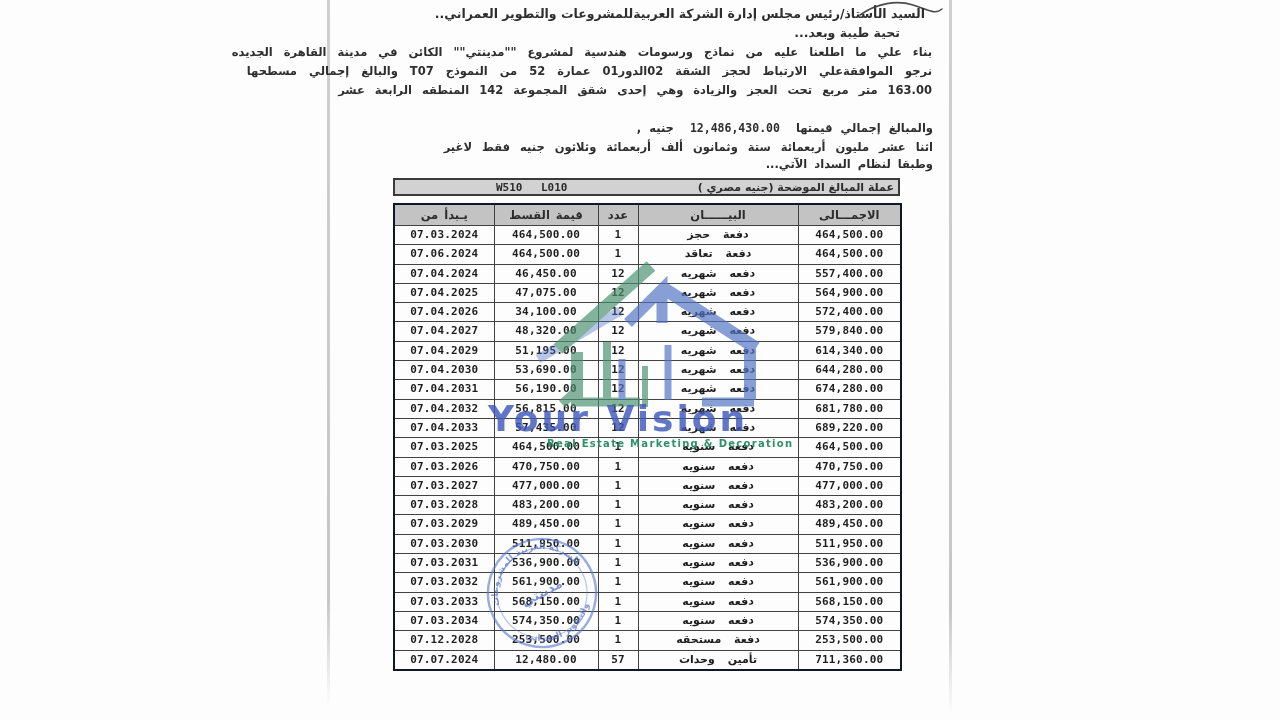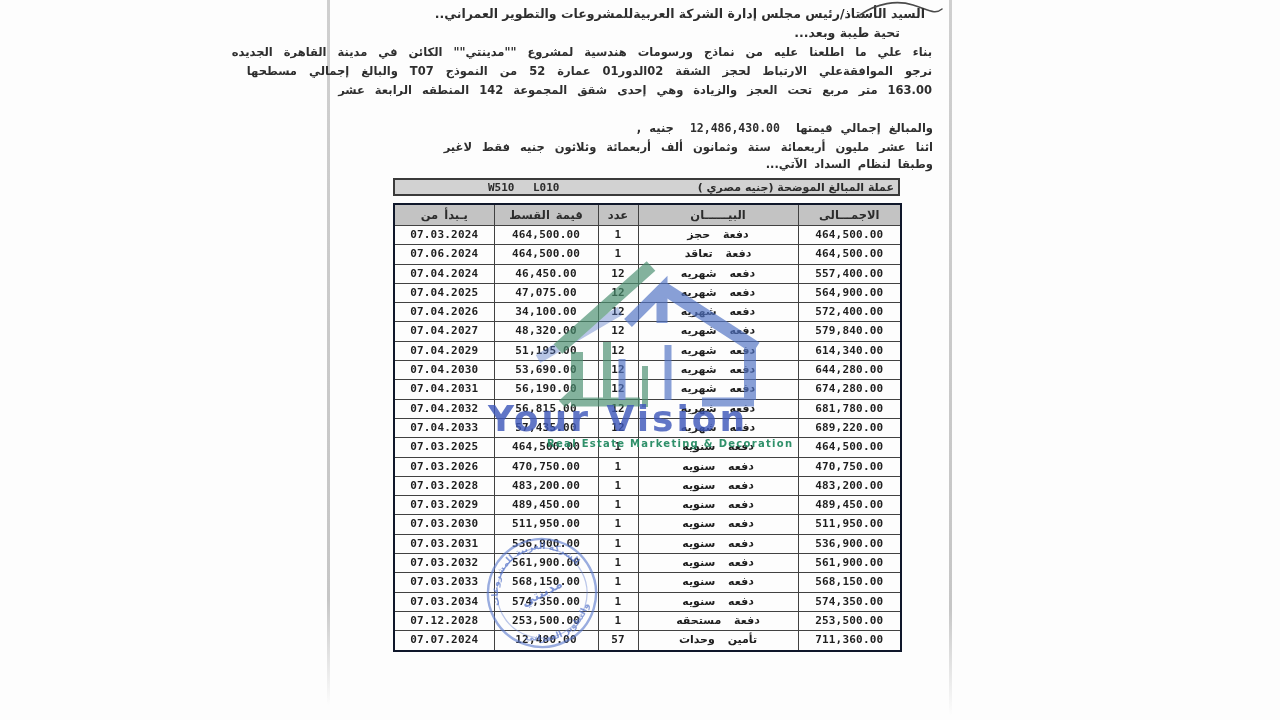--- a/index.html
+++ b/index.html
@@ -34,21 +34,21 @@
   .band1{
     position:absolute;left:63px;top:178px;width:507px;height:18px;
     border:2px solid #3a3a3a;background:#d2d2d2;box-sizing:border-box;
   }
   .band1 .band-label{
     position:absolute;right:4px;top:0;direction:rtl;white-space:nowrap;
     font-size:11px;font-weight:bold;line-height:15px;
   }
   .band1 .code{
     position:absolute;top:0;font-family:"DejaVu Sans Mono",monospace;
-    font-size:11px;font-weight:bold;line-height:15px;
+    font-size:11px;font-weight:bold;line-height:15px;margin-left:8px;
   }
   .code-w{left:93px;}
   .code-l{left:138px;}
 
   
   .ptable{
     position:absolute;left:63px;top:203px;width:507px;
     border-collapse:collapse;table-layout:fixed;
     border:2px solid #0f172a;
   }
@@ -215,20 +215,27 @@
     <td class="c-total">464,500.00</td>
   </tr>
         <tr>
     <td class="c-date">07.03.2026</td>
     <td class="c-amt">470,750.00</td>
     <td class="c-cnt">1</td>
     <td class="c-desc">دفعه سنويه</td>
     <td class="c-total">470,750.00</td>
   </tr>
         <tr>
+    <td class="c-date">07.03.2027</td>
+    <td class="c-amt">477,000.00</td>
+    <td class="c-cnt">1</td>
+    <td class="c-desc">دفعه سنويه</td>
+    <td class="c-total">477,000.00</td>
+  </tr>
+        <tr>
     <td class="c-date">07.03.2028</td>
     <td class="c-amt">483,200.00</td>
     <td class="c-cnt">1</td>
     <td class="c-desc">دفعه سنويه</td>
     <td class="c-total">483,200.00</td>
   </tr>
         <tr>
     <td class="c-date">07.03.2029</td>
     <td class="c-amt">489,450.00</td>
     <td class="c-cnt">1</td>

